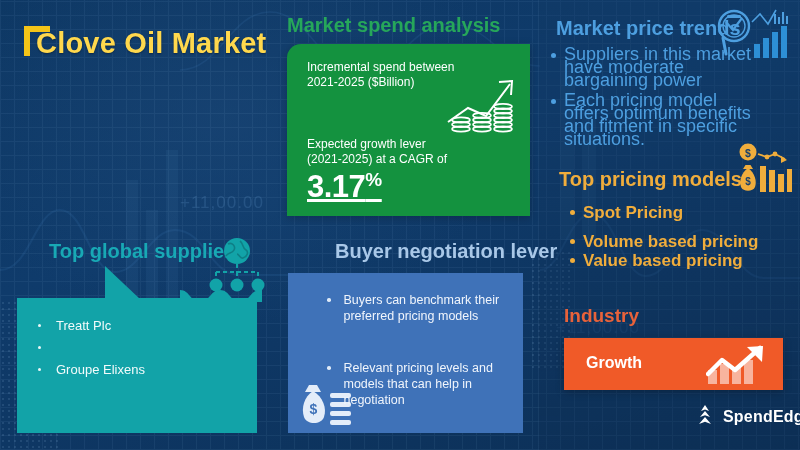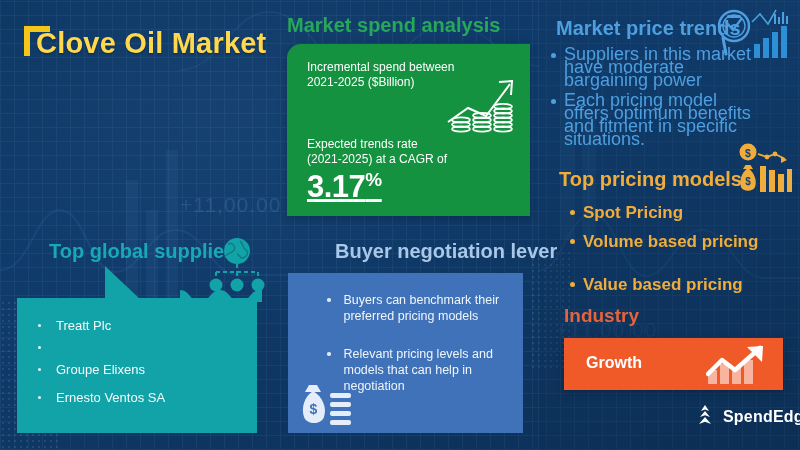--- a/index.html
+++ b/index.html
@@ -17,21 +17,21 @@
   
   .bg-layer { position:absolute; inset:0; pointer-events:none; }
   .bg-wave { position:absolute; stroke:#3f7bb8; fill:none; opacity:.16; }
   .bg-grid {
     position:absolute; left:0; top:0; width:800px; height:450px; opacity:.07;
     background-image:
       repeating-linear-gradient(90deg, #9ecaf0 0 1px, transparent 1px 14px),
       repeating-linear-gradient(0deg, #9ecaf0 0 1px, transparent 1px 14px);
   }
   .bg-ticker {
-    position:absolute; color:#6ea4d8; opacity:.20; font-size:21px;
+    position:absolute; color:#6ea4d8; opacity:.20; font-size:17px;
     letter-spacing:1px; font-family:"Liberation Sans", sans-serif;
   }
   .bg-bar { position:absolute; background:#4a86bd; opacity:.10; }
   .bg-dots {
     position:absolute; opacity:.13;
     background-image:radial-gradient(#9ecaf0 1px, transparent 1.2px);
     background-size:6px 6px;
   }
 
   
@@ -166,21 +166,21 @@
 
   <div class="corner-mark"></div>
   <div class="title">Clove Oil Market</div>
 
   <div class="h-green" style="left:287px;top:14px;">Market spend analysis</div>
 
   <div class="card-green">
     <div class="cg-txt" style="left:20px;top:16px;">Incremental spend between</div>
     <div class="cg-txt" style="left:20px;top:31px;">2021-2025 ($Billion)</div>
 
-    <div class="cg-txt" style="left:20px;top:93px;">Expected trends rate</div>
+    <div class="cg-txt" style="left:20px;top:93px;">Expected growth lever</div>
     <div class="cg-txt" style="left:20px;top:108px;">(2021-2025) at a CAGR of</div>
     <div class="cg-big" style="left:20px;top:125px;text-decoration:underline;">
       <span>3.17</span><span class="pct">%</span>
     </div>
 
     <div class="cg-icon">
       <svg width="78" height="66" viewBox="0 0 78 66">
         <g stroke="#ffffff" stroke-width="2" fill="none">
           <path d="M4,50 L24,36 L42,44 L66,12"></path>
           <path d="M55,10 L68,9 L67,23"></path>
@@ -260,21 +260,21 @@
           <rect x="50" y="26" width="5" height="23"></rect>
       </g>
     </svg>
   </div>
 
   <div class="blist" style="left:570px;top:205px;width:200px;">
     <div class="brow" style="margin-bottom:13px;">
       <span class="bdot amber"></span>
       <span class="btxt amber">Spot Pricing</span>
     </div>
-    <div class="brow" style="margin-bottom:28px;">
+    <div class="brow" style="margin-bottom:4px;">
       <span class="bdot amber"></span>
       <span class="btxt amber">Volume based pricing</span>
     </div>
     <div class="brow">
       <span class="bdot amber"></span>
       <span class="btxt amber">Value based pricing</span>
     </div>
   </div>
 
   <div class="h-orange" style="left:564px;top:305px;">Industry</div>
@@ -320,24 +320,20 @@
     <div class="sup-row">
       <span class="sup-dot"></span>
       <span class="sup-txt">Treatt Plc</span>
     </div>
     <div class="sup-row">
       <span class="sup-dot"></span>
     </div>
     <div class="sup-row">
       <span class="sup-dot"></span>
       <span class="sup-txt">Groupe Elixens</span>
-    </div>
-    <div class="sup-row">
-      <span class="sup-dot"></span>
-      <span class="sup-txt">Ernesto Ventos SA</span>
     </div>
   </div>
 
   <div class="h-ltblue" style="left:287px;top:240px;">Buyer negotiation lever</div>
 
   <div class="card-blue"></div>
 
   <div class="icon-money-blue">
     <svg width="56" height="52" viewBox="0 0 56 52">
       <path d="M6,14 h16 l-4,-7 h-8 Z" fill="#e4edf9"></path>
@@ -346,21 +342,21 @@
       <g fill="#e4edf9">
         <rect x="31" y="15" width="21" height="5" rx="2"></rect>
         <rect x="31" y="24" width="21" height="5" rx="2"></rect>
         <rect x="31" y="33" width="21" height="5" rx="2"></rect>
         <rect x="31" y="42" width="21" height="5" rx="2"></rect>
       </g>
     </svg>
   </div>
 
   <div class="buy-list">
-    <div class="buy-row" style="margin-bottom:22px;">
+    <div class="buy-row" style="margin-bottom:36px;">
       <span class="buy-dot"></span>
       <span class="buy-txt">Buyers can benchmark their preferred pricing models</span>
     </div>
     <div class="buy-row">
       <span class="buy-dot"></span>
       <span class="buy-txt">Relevant pricing levels and models that can help in negotiation</span>
     </div>
   </div>
 
   <div class="logo">

